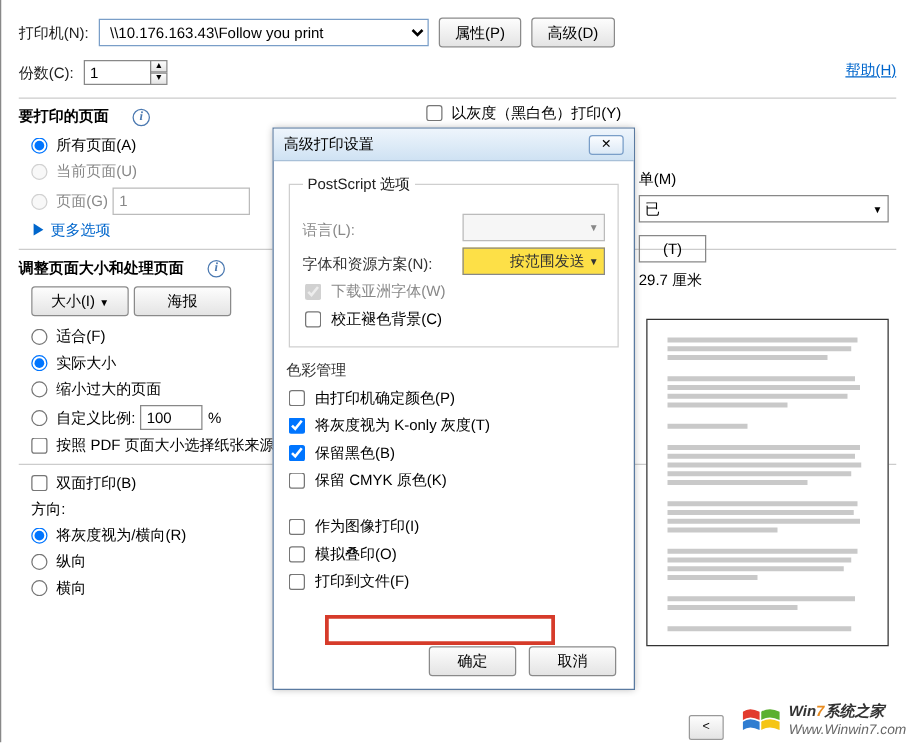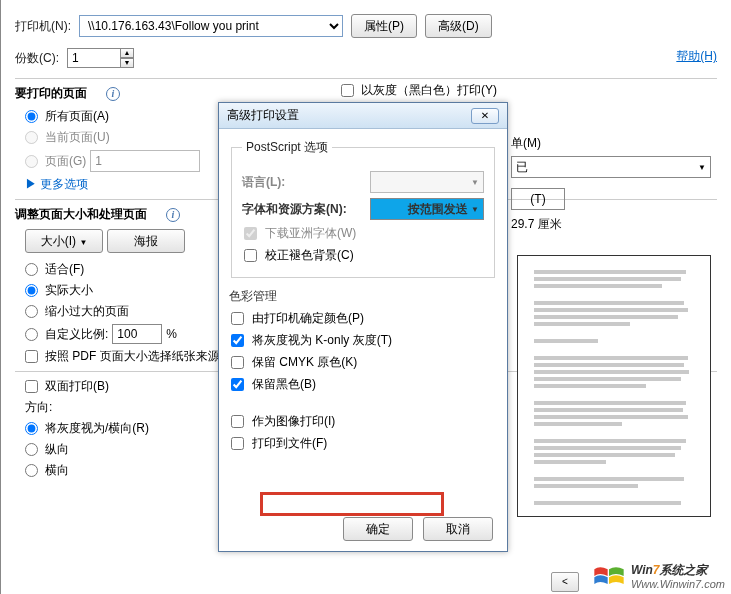--- a/index.html
+++ b/index.html
@@ -48,21 +48,21 @@
 .preview .gap { height:10px; }
 
 
 .adv-dialog { position:absolute; left:218px; top:102px; width:290px; height:450px; background:#fff; border:1px solid #5a7aa0; box-shadow:0 0 6px rgba(0,0,0,.3); }
 .adv-titlebar { height:26px; background:linear-gradient(#eef5fc,#cfe2f3); display:flex; align-items:center; padding:0 8px; border-bottom:1px solid #a8c0d8; }
 .adv-titlebar .t { flex:1; }
 .adv-titlebar .x { width:28px;height:16px;border:1px solid #7a9ec8;border-radius:3px;text-align:center;line-height:13px;background:linear-gradient(#fafcff,#dce9f6);cursor:pointer;font-size:10px; }
 .adv-body { padding:10px 10px 8px 10px; }
 .fieldset { border:1px solid #cfcfcf; padding:10px 10px 8px 10px; margin-bottom:10px; }
 .fieldset legend { padding:0 4px; color:#222; }
-.adv-row { display:flex; align-items:center; gap:8px; margin:5px 0;font-weight:bold; }
+.adv-row { display:flex; align-items:flex-end; gap:8px; margin:5px 0; }
 .adv-row .lbl2 { width:120px; color:#888; }
 .mini-combo { flex:1; height:22px; border:1px solid #bbb; background:#f6f6f6; display:flex;align-items:center;justify-content:flex-end;padding:0 4px;color:#888; }
 .mini-combo .dd { font-size:8px; color:#888; }
 .adv-check { display:flex; align-items:center; gap:5px; margin:5px 0 5px 2px; }
 .adv-sec { font-weight:normal; color:#333; margin:6px 0 4px 0;font-family:Liberation Mono, monospace; }
 .adv-buttons { display:flex; justify-content:flex-end; gap:10px; position:absolute; bottom:10px; right:14px; }
 .adv-buttons .btn { min-width:70px; }
 
 .red-box { position:absolute; border:3px solid #d63b2a; pointer-events:none; }
 
@@ -249,21 +249,21 @@
     <fieldset class="fieldset">
       <legend>PostScript 选项</legend>
       <div class="adv-row">
         <span class="lbl2">语言(L):</span>
         <div class="mini-combo">
             <span class="dd">▼</span>
           </div>
       </div>
       <div class="adv-row">
         <span class="lbl2" style="color:#333">字体和资源方案(N):</span>
-        <div class="mini-combo" style="background:#0ea5e9;border-color:#888;color:#333">
+        <div class="mini-combo" style="background:#fde047;border-color:#888;color:#333">
           <span>按范围发送</span>&nbsp;<span class="dd" style="color:#333">▼</span>
         </div>
       </div>
       <label class="adv-check disabled">
           <input type="checkbox" checked="" disabled="" style="">
           <span>下载亚洲字体(W)</span>
         </label>
       <label class="adv-check">
           <input type="checkbox" style="">
           <span>校正褪色背景(C)</span>
@@ -273,32 +273,36 @@
     <div class="adv-sec">色彩管理</div>
     <label class="adv-check">
         <input type="checkbox" style="">
         <span>由打印机确定颜色(P)</span>
       </label>
     <label class="adv-check">
         <input type="checkbox" checked="" style="">
         <span>将灰度视为 K-only 灰度(T)</span>
       </label>
     <label class="adv-check">
-        <input type="checkbox" style="">
-        <span>保留 CMYK 原色(K)</span>
-      </label>
-    <label class="adv-check">
         <input type="checkbox" checked="" style="">
         <span>保留黑色(B)</span>
       </label>
+    <label class="adv-check">
+        <input type="checkbox" style="">
+        <span>保留 CMYK 原色(K)</span>
+      </label>
 
     <div style="height:10px"></div>
     <label class="adv-check">
         <input type="checkbox" style="">
         <span>作为图像打印(I)</span>
+      </label>
+    <label class="adv-check">
+        <input type="checkbox" style="">
+        <span>模拟叠印(O)</span>
       </label>
     <label class="adv-check">
         <input type="checkbox" style="">
         <span>打印到文件(F)</span>
       </label>
   </div>
   <div class="adv-buttons">
     <button class="btn">确定</button>
     <button class="btn">取消</button>
   </div>

